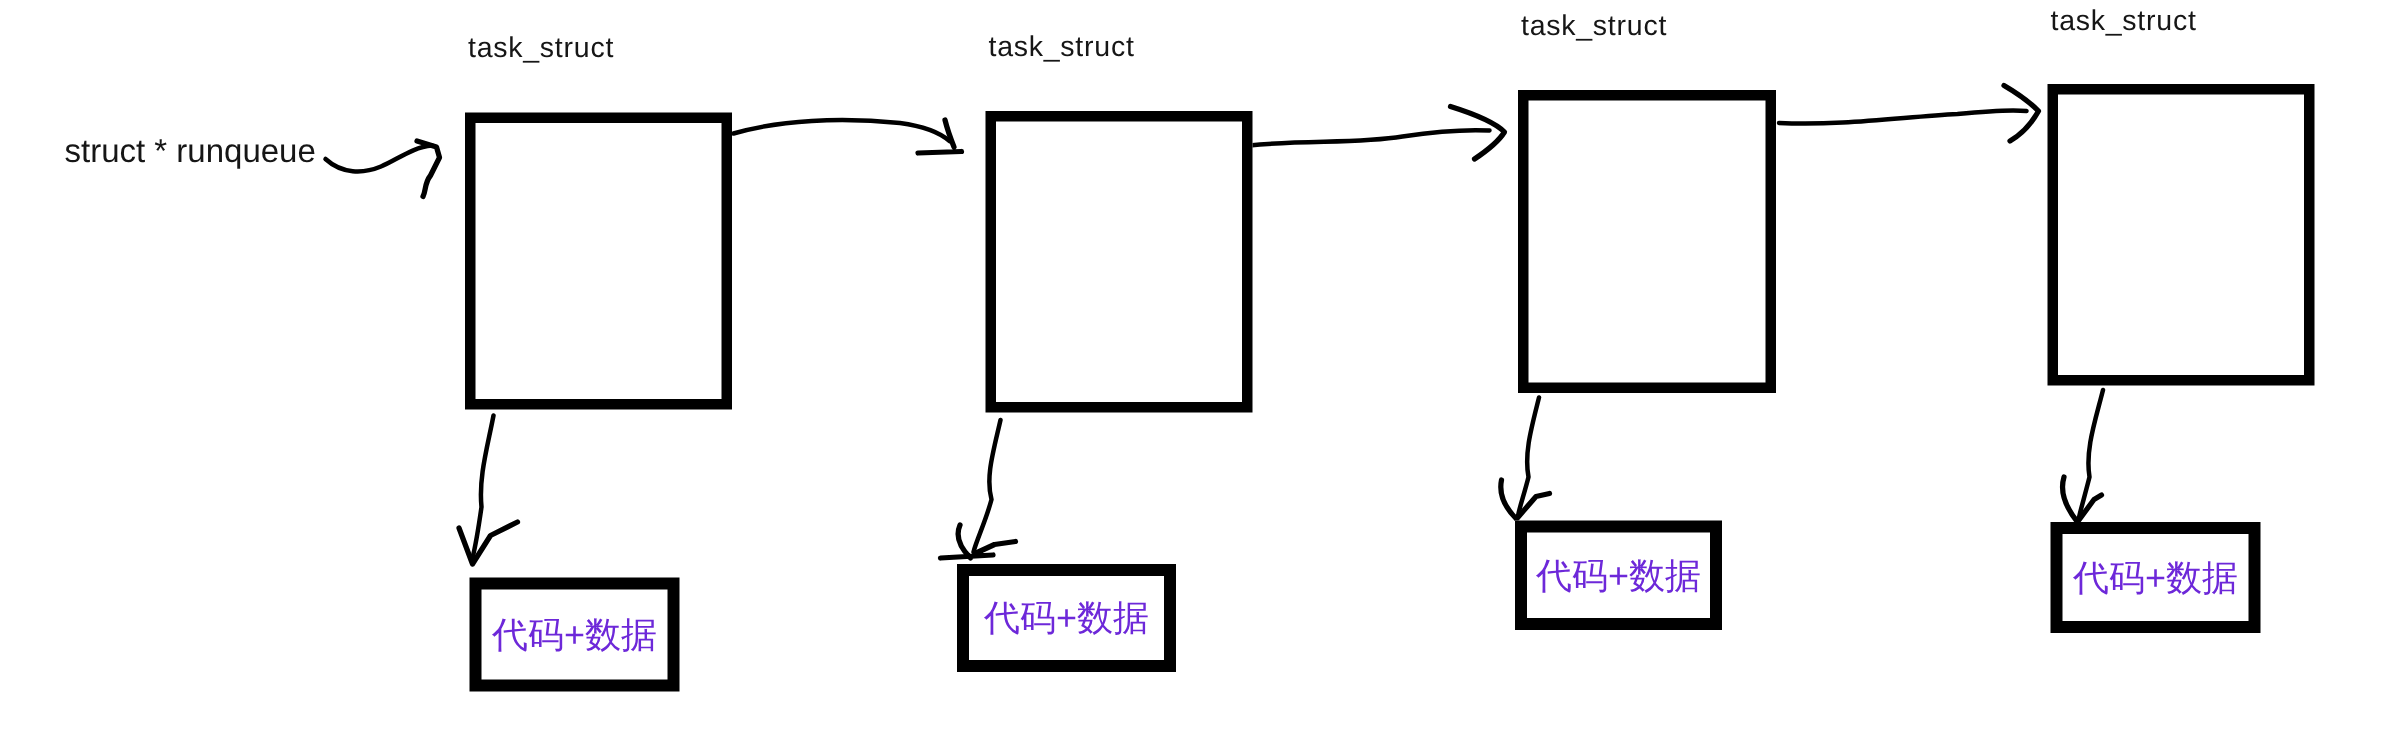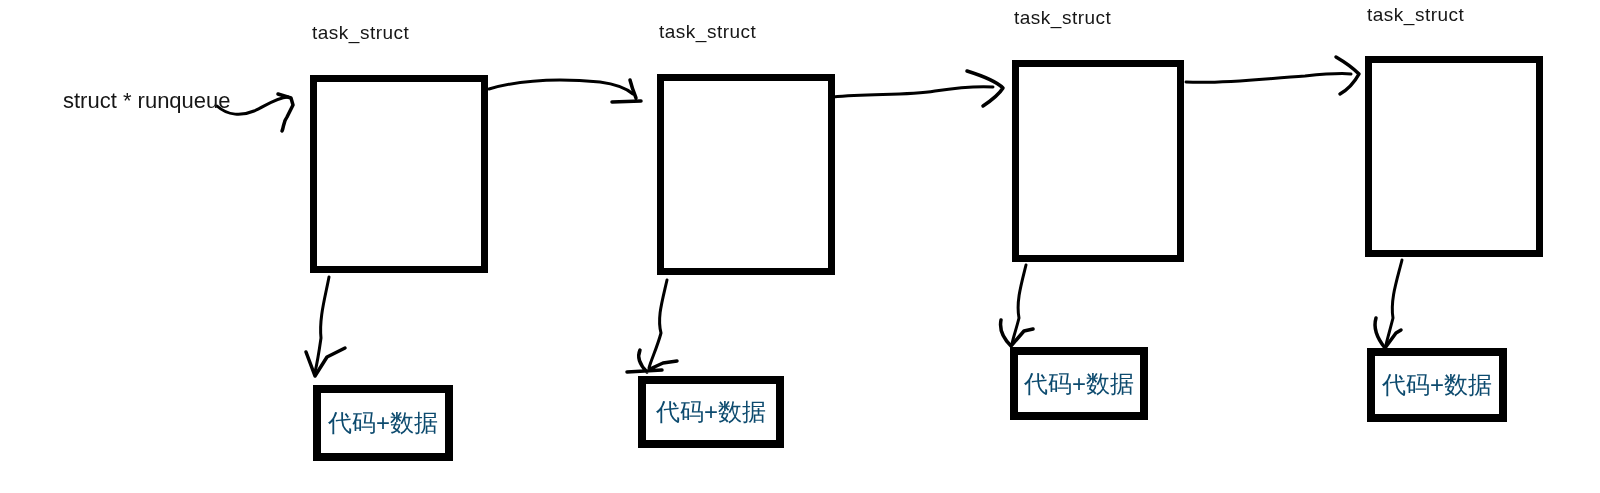--- a/index.html
+++ b/index.html
@@ -38,38 +38,37 @@
     color: #161616;
     white-space: nowrap;
   }
   .pointer-label {
     position: absolute;
     left: 43px;
     top: 88px;
     font-size: 22px;
     color: #161616;
     white-space: nowrap;
-    margin-left: 20px;
   }
   .task-box {
     position: absolute;
     box-sizing: border-box;
     border: 7px solid var(--ink, #000000);
     background: var(--paper, #ffffff);
   }
   .payload-box {
     position: absolute;
     box-sizing: border-box;
     border: 8px solid var(--ink, #000000);
     background: var(--paper, #ffffff);
     display: flex;
     align-items: center;
     justify-content: center;
     font-size: 24px;
-    color: #0c4a6e;
+    color: #6d28d9;
     white-space: nowrap;
   }
   
   .title-1 { left: 312px; top: 22px; }
   .box-1   { left: 310px; top: 75px;  width: 178px; height: 198px; }
   .pay-1   { left: 313px; top: 385px; width: 140px; height: 76px; }
   
   .title-2 { left: 659px; top: 21px; }
   .box-2   { left: 657px; top: 74px;  width: 178px; height: 201px; }
   .pay-2   { left: 638px; top: 376px; width: 146px; height: 72px; }

